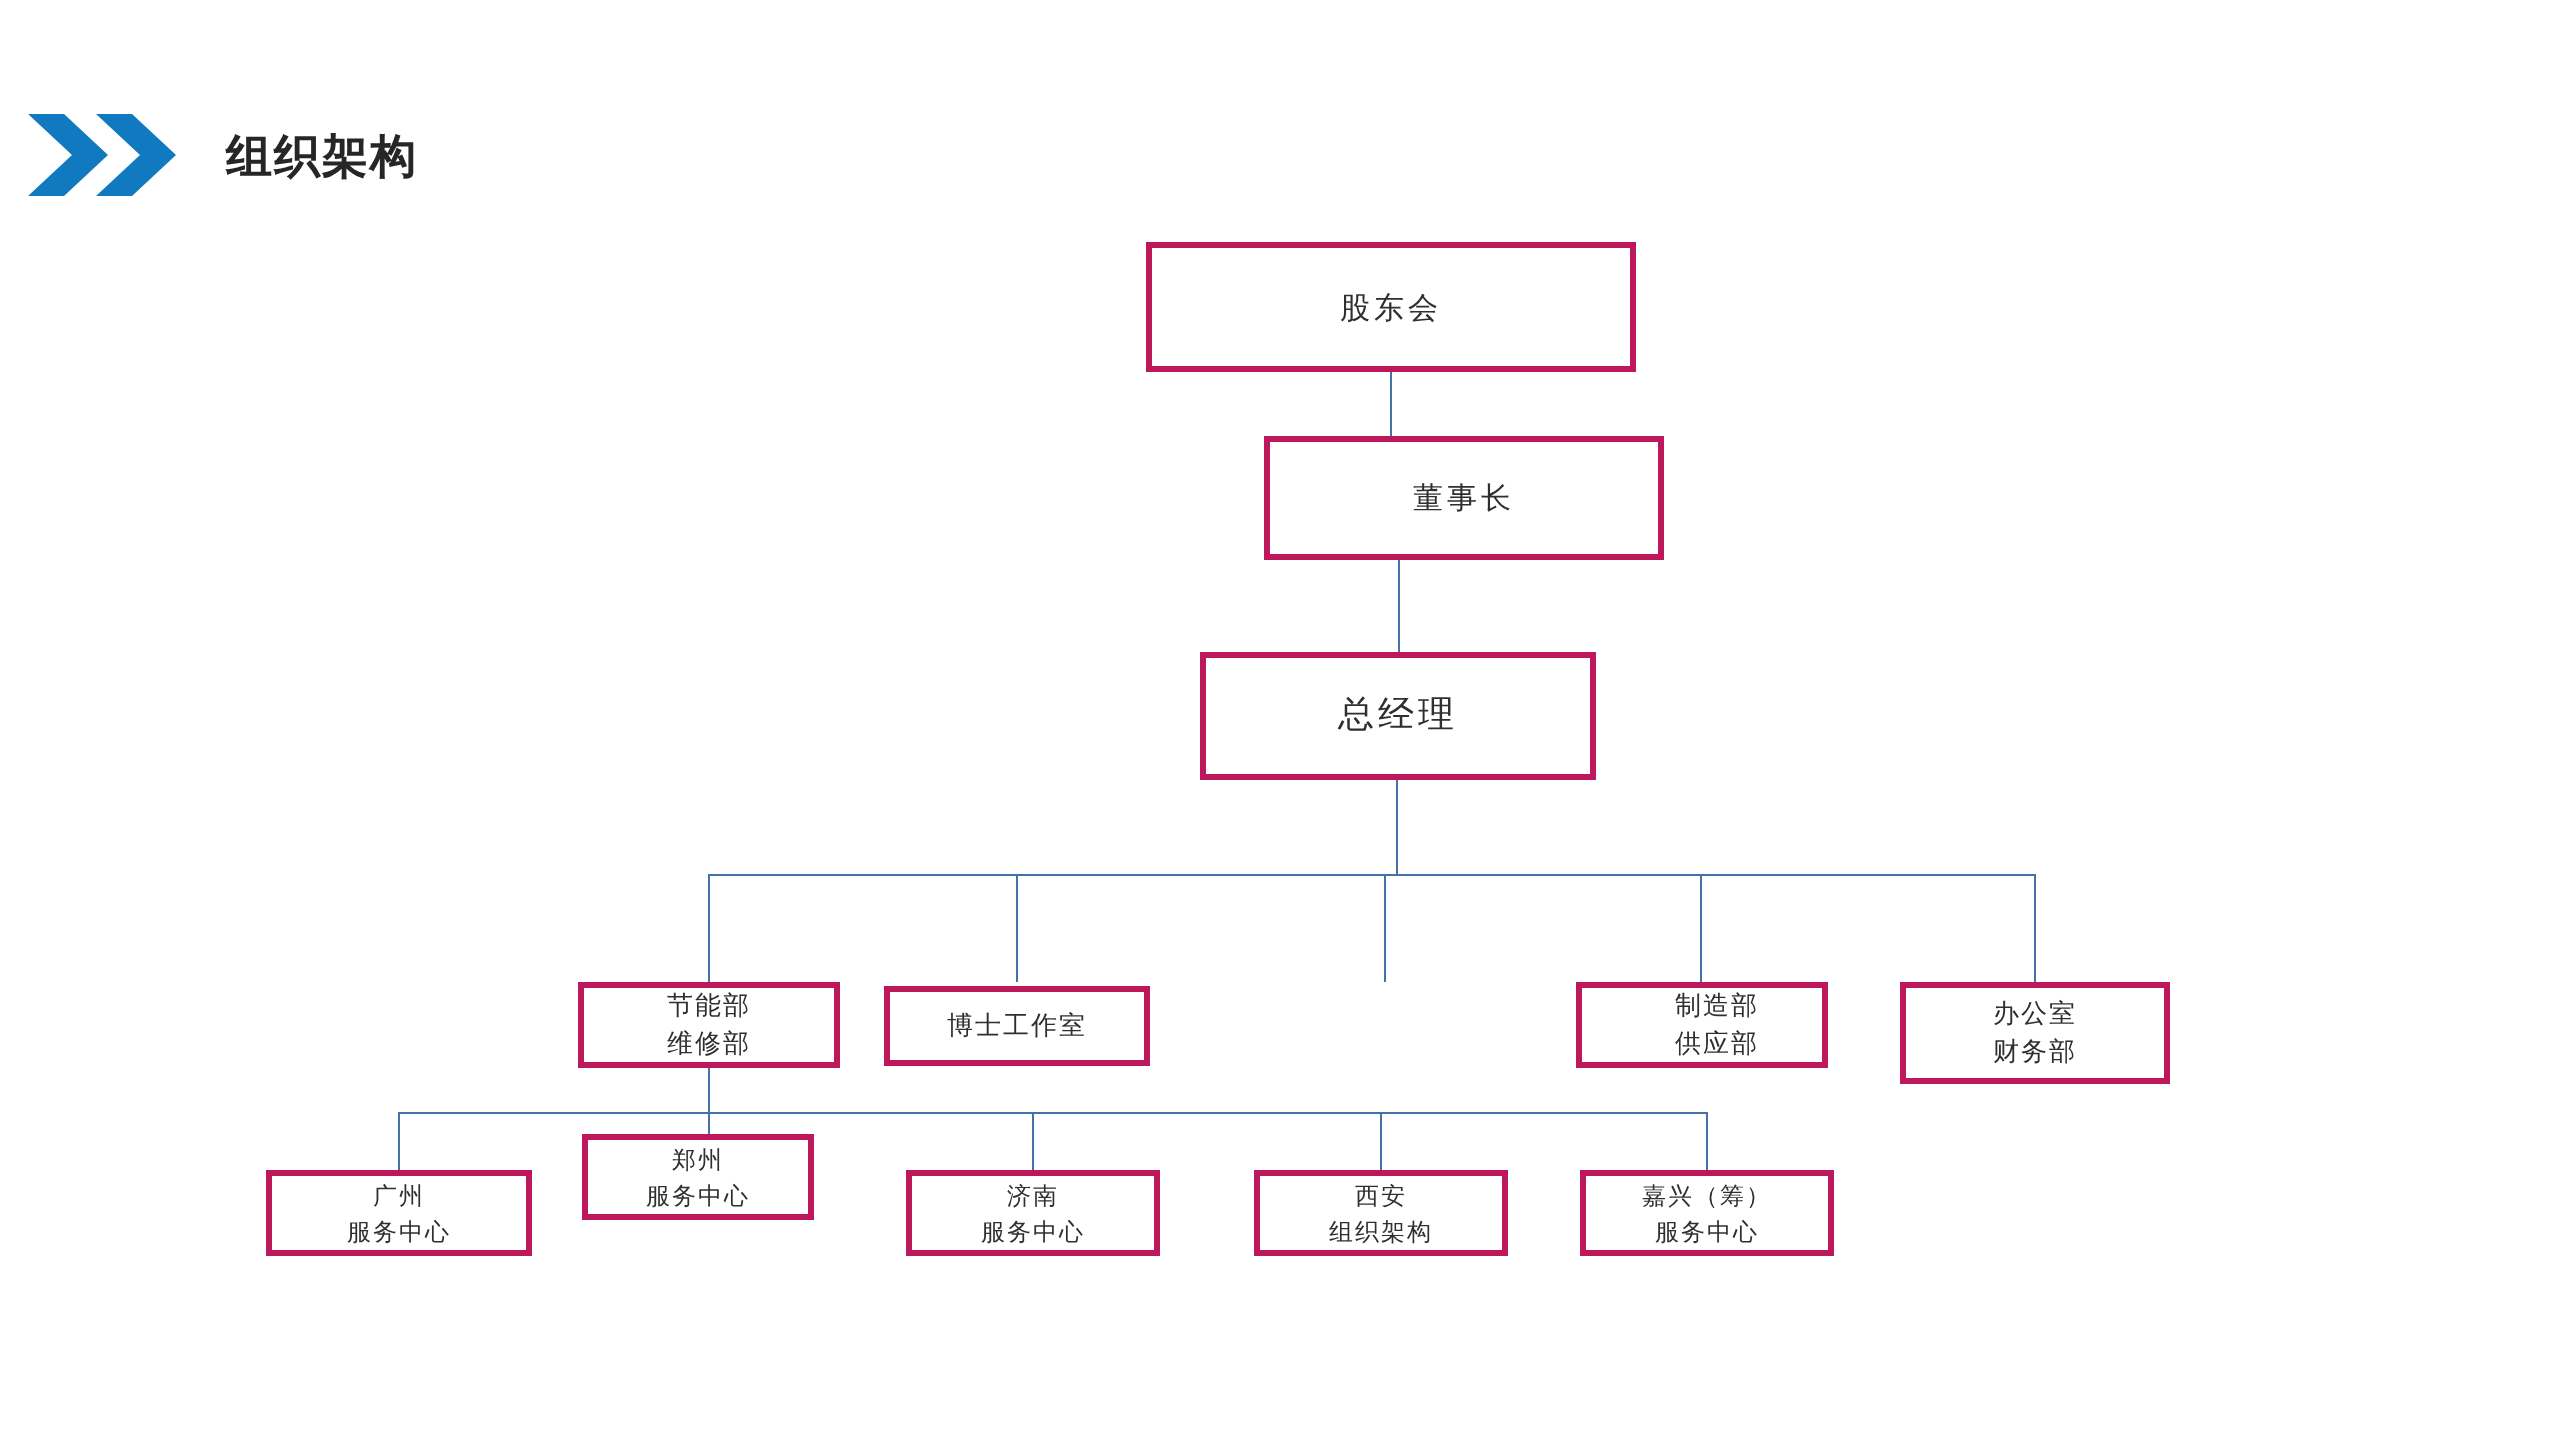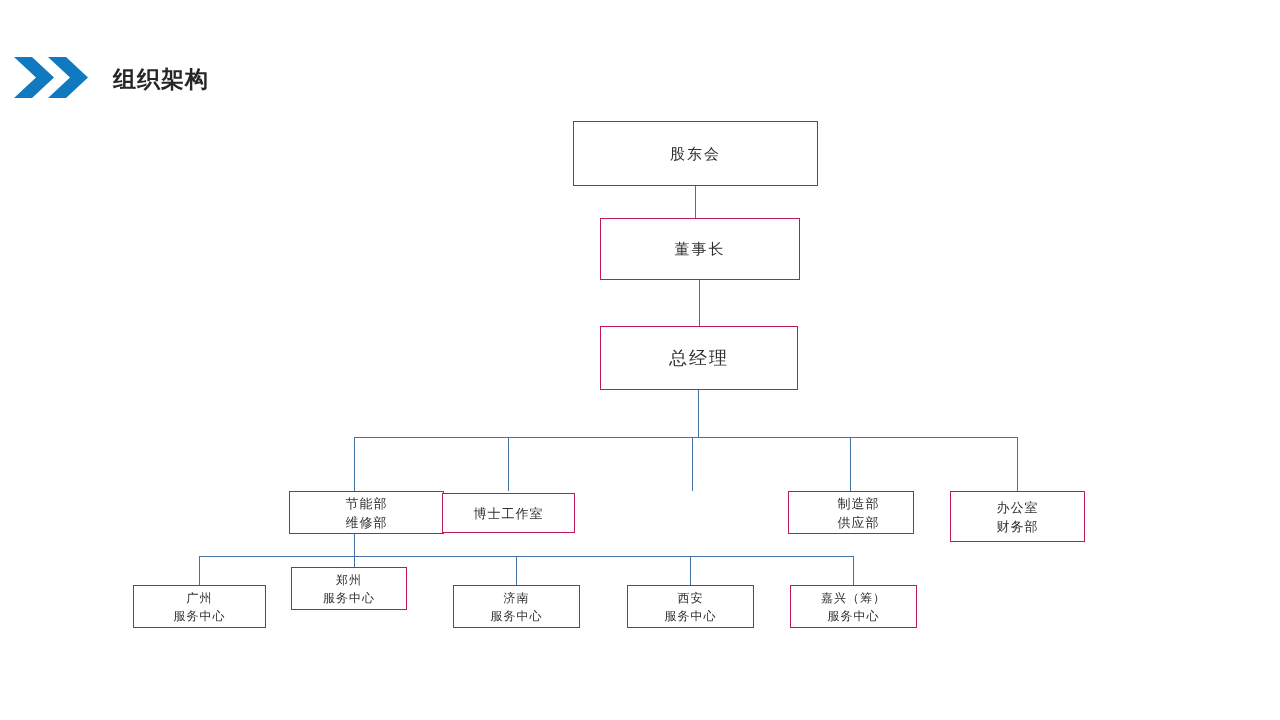--- a/index.html
+++ b/index.html
@@ -58,36 +58,36 @@
     top: 0;
     width: 1280px;
     height: 720px;
     pointer-events: none;
   }
 
   
   .node {
     position: absolute;
     box-sizing: border-box;
-    border: 1px solid #be185d;
+    border: 3px solid #be185d;
     background: #ffffff;
     display: flex;
     align-items: center;
     justify-content: center;
     text-align: center;
     color: #2f2f2f;
     z-index: 2;
   }
   .node .node-label {
     display: block;
     white-space: pre-line;
     letter-spacing: 2px;
   }
   .node.level-1 { font-size: 15px; line-height: 22px; }
-  .node.level-2 { font-size: 15px; line-height: 22px; }
+  .node.level-2 { font-size: 15px; line-height: 22px; margin-left: 32px; }
   .node.level-3 { font-size: 18px; line-height: 22px; }
   .node.level-4 { font-size: 13px; line-height: 19px; letter-spacing: 1px; }
   .node.level-5 { font-size: 12px; line-height: 18px; letter-spacing: 0.5px; }
   .node.level-4 .node-label,
   .node.level-5 .node-label { letter-spacing: 1px; }
 </style>
 </head>
 <body>
 
 <div id="slide-header">
@@ -136,21 +136,21 @@
   </div>
 
   <div class="node level-2" style="left:600px; top:218px; width:200px; height:62px;">
     <span class="node-label">董事长</span>
   </div>
 
   <div class="node level-3" style="left:600px; top:326px; width:198px; height:64px;">
     <span class="node-label">总经理</span>
   </div>
 
-  <div class="node level-4" style="left:289px; top:491px; width:155px; height:43px;">
+  <div class="node level-4" style="left:289px; top:491px; width:131px; height:43px;">
     <span class="node-label">节能部
 维修部</span>
   </div>
 
   <div class="node level-4" style="left:442px; top:493px; width:133px; height:40px;text-align:right;">
     <span class="node-label">博士工作室</span>
   </div>
 
 
   <div class="node level-4" style="left:788px; top:491px; width:126px; height:43px;padding-left:15px;">
@@ -173,21 +173,21 @@
 服务中心</span>
   </div>
 
   <div class="node level-5" style="left:453px; top:585px; width:127px; height:43px;">
     <span class="node-label">济南
 服务中心</span>
   </div>
 
   <div class="node level-5" style="left:627px; top:585px; width:127px; height:43px;">
     <span class="node-label">西安
-服务中心</span>
+组织架构</span>
   </div>
 
   <div class="node level-5" style="left:790px; top:585px; width:127px; height:43px;">
     <span class="node-label">嘉兴（筹）
 服务中心</span>
   </div>
 
 </div>
 
 </body></html>

